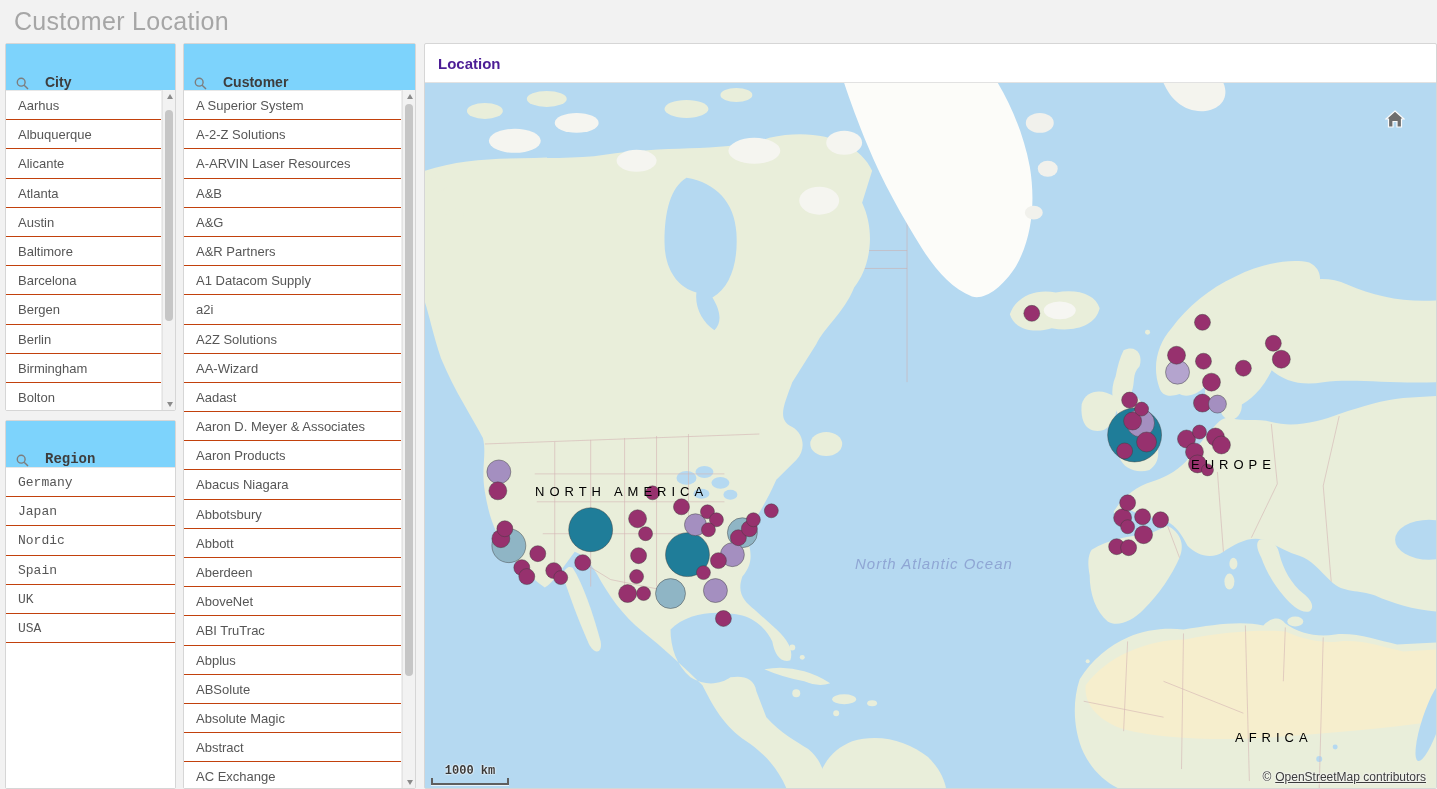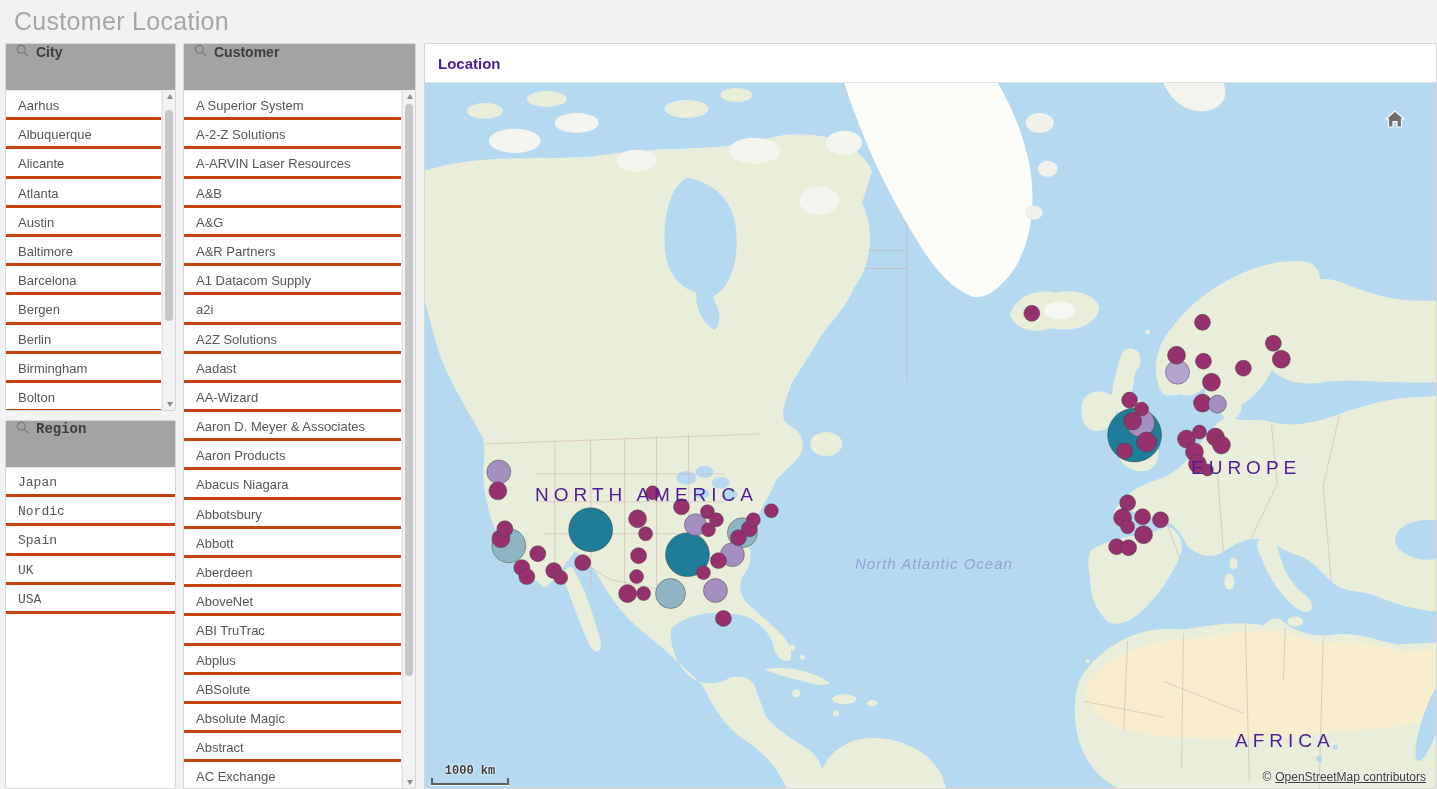--- a/index.html
+++ b/index.html
@@ -16,34 +16,34 @@
   .panel{
     position:absolute;background:#fff;border:1px solid #d6d6d6;
     box-sizing:border-box;border-radius:2px;
   }
   #panel-city{left:5px;top:43px;width:171px;height:368px;}
   #panel-region{left:5px;top:420px;width:171px;height:369px;font-family:Liberation Mono, monospace;}
   #panel-customer{left:183px;top:43px;width:233px;height:746px;}
   #panel-location{left:424px;top:43px;width:1013px;height:746px;}
 
   .lb-header{
-    height:46px;display:flex;align-items:flex-start;padding:0 10px;gap:7px;
-    box-sizing:border-box;background:#a3a3a3;
+    height:46px;display:flex;align-items:flex-end;padding:0 10px;gap:16px;
+    box-sizing:border-box;background:#7dd3fc;
   }
   .lb-title{font-weight:bold;font-size:14px;color:#3d3d3d;}
   .search-icon{flex:0 0 auto;display:block;}
   .lb-body{
     position:absolute;left:0;right:0;top:46px;bottom:0;
     border-top:1px solid #e7e7e7;overflow:hidden;background:#fff;
   }
   .lb-body.with-scroll{right:13px;border-right:1px solid #eee;}
   .row{
     height:29.2px;line-height:29.2px;box-sizing:border-box;
     padding-left:12px;font-size:13px;color:#565656;
-    border-bottom:3px solid #c2410c;background:#fff;
+    border-bottom:1px solid #c2410c;background:#fff;
     white-space:nowrap;overflow:hidden;cursor:pointer;
   }
   .vscroll{
     position:absolute;right:0;top:46px;bottom:0;width:13px;
     background:#f2f2f2;border-left:1px solid #e4e4e4;box-sizing:border-box;
   }
   .sb-thumb{position:absolute;left:2px;width:8px;background:#c6c6c6;border-radius:5px;}
   .sb-arrow{position:absolute;left:0;width:13px;height:12px;display:flex;align-items:center;justify-content:center;}
   .sb-arrow.up{top:0;}
   .sb-arrow.down{bottom:0;}
@@ -55,21 +55,21 @@
     font-weight:bold;font-size:15px;color:#4c1d95;
     border-bottom:1px solid #e2e2e2;box-sizing:border-box;
   }
   .map{
     position:absolute;left:0;right:0;top:39px;bottom:0;overflow:hidden;
     background:#b5d9f1;cursor:grab;
   }
   .map svg.world{position:absolute;left:0;top:0;width:100%;height:100%;}
 
   .map-label{
-    position:absolute;color:#4c1d95;font-size:19px;letter-spacing:5px;
+    position:absolute;color:#000000;font-size:13px;letter-spacing:5px;
     white-space:nowrap;pointer-events:none;
   }
   .map-label.ocean{
     color:#8fa6d4;font-style:italic;letter-spacing:1px;font-size:15px;
   }
   .home-btn{
     position:absolute;right:30px;top:26px;width:22px;height:20px;
     display:flex;align-items:center;justify-content:center;cursor:pointer;
   }
   .scalebar{position:absolute;left:6px;top:682px;width:78px;text-align:center;font-family:Liberation Mono, monospace;}
@@ -130,20 +130,21 @@
 
 <div class="panel" id="panel-region">
   <div class="lb-header">
     <svg class="search-icon" width="13" height="13" viewBox="0 0 13 13">
       <circle cx="5.2" cy="5.2" r="3.9" fill="none" stroke="#7d7d7d" stroke-width="1.4"></circle>
       <line x1="8.2" y1="8.2" x2="12" y2="12" stroke="#7d7d7d" stroke-width="1.4"></line>
     </svg>
     <span class="lb-title">Region</span>
   </div>
   <div class="lb-body">
+      <div class="row">Germany</div>
       <div class="row">Japan</div>
       <div class="row">Nordic</div>
       <div class="row">Spain</div>
       <div class="row">UK</div>
       <div class="row">USA</div>
     </div>
 </div>
 
 <div class="panel" id="panel-customer">
   <div class="lb-header">
@@ -156,22 +157,22 @@
   <div class="lb-body with-scroll">
       <div class="row">A Superior System</div>
       <div class="row">A-2-Z Solutions</div>
       <div class="row">A-ARVIN Laser Resources</div>
       <div class="row">A&amp;B</div>
       <div class="row">A&amp;G</div>
       <div class="row">A&amp;R Partners</div>
       <div class="row">A1 Datacom Supply</div>
       <div class="row">a2i</div>
       <div class="row">A2Z Solutions</div>
+      <div class="row">AA-Wizard</div>
       <div class="row">Aadast</div>
-      <div class="row">AA-Wizard</div>
       <div class="row">Aaron D. Meyer &amp; Associates</div>
       <div class="row">Aaron Products</div>
       <div class="row">Abacus Niagara</div>
       <div class="row">Abbotsbury</div>
       <div class="row">Abbott</div>
       <div class="row">Aberdeen</div>
       <div class="row">AboveNet</div>
       <div class="row">ABI TruTrac</div>
       <div class="row">Abplus</div>
       <div class="row">ABSolute</div>

